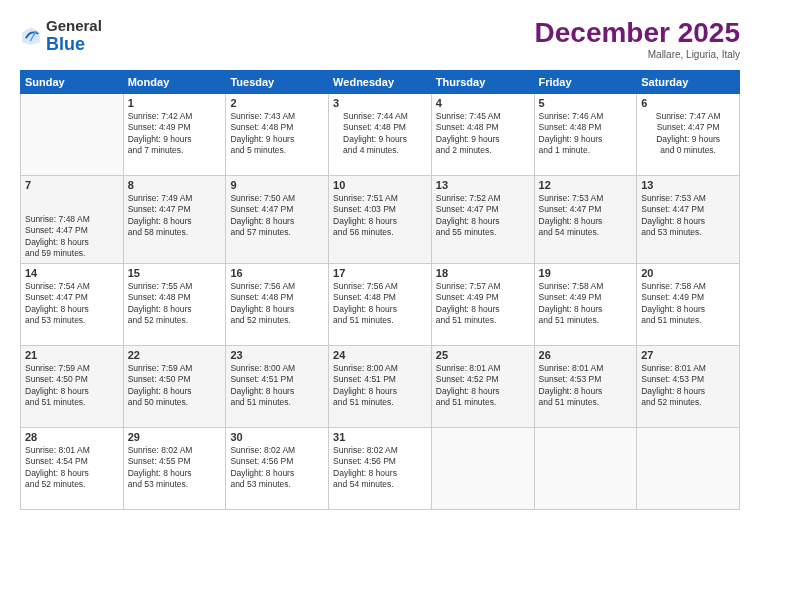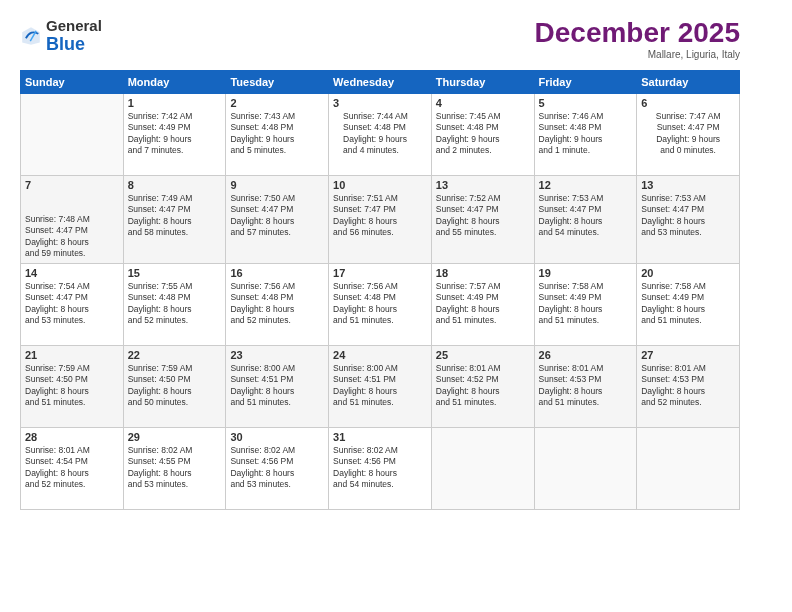--- a/index.html
+++ b/index.html
@@ -201,21 +201,21 @@
           <td>
             <span class="day-number">9</span>
             <div class="cell-info" style="white-space: pre-line;">Sunrise: 7:50 AM
 Sunset: 4:47 PM
 Daylight: 8 hours
 and 57 minutes.</div>
           </td>
           <td>
             <span class="day-number">10</span>
             <div class="cell-info" style="white-space: pre-line;">Sunrise: 7:51 AM
-Sunset: 7:47 PM
+Sunset: 4:03 PM
 Daylight: 8 hours
 and 56 minutes.</div>
           </td>
           <td>
             <span class="day-number">13</span>
             <div class="cell-info" style="white-space: pre-line;">Sunrise: 7:52 AM
 Sunset: 4:47 PM
 Daylight: 8 hours
 and 55 minutes.</div>
           </td>

